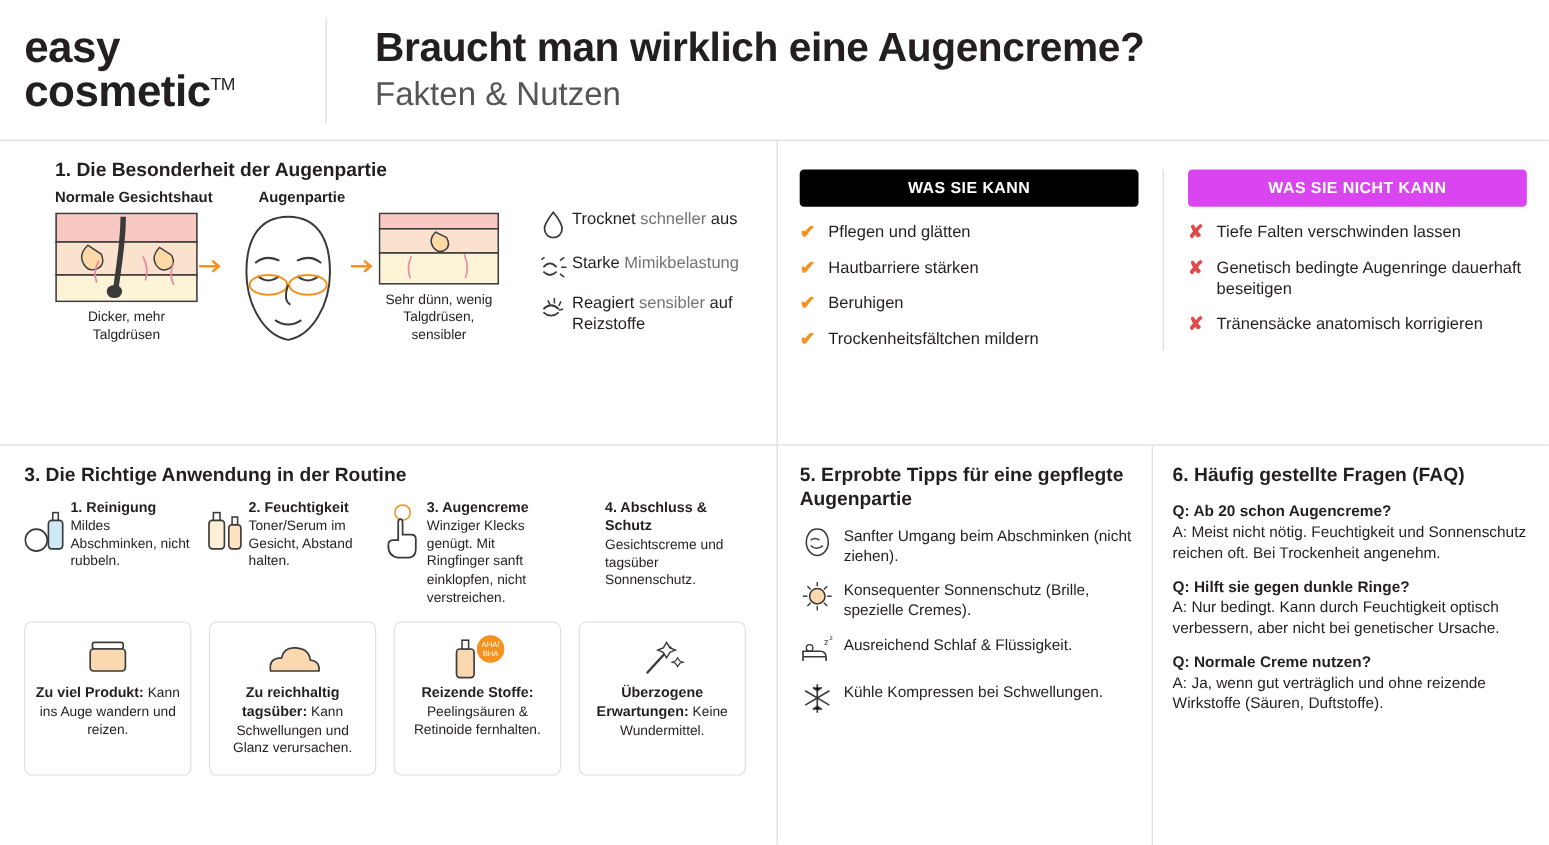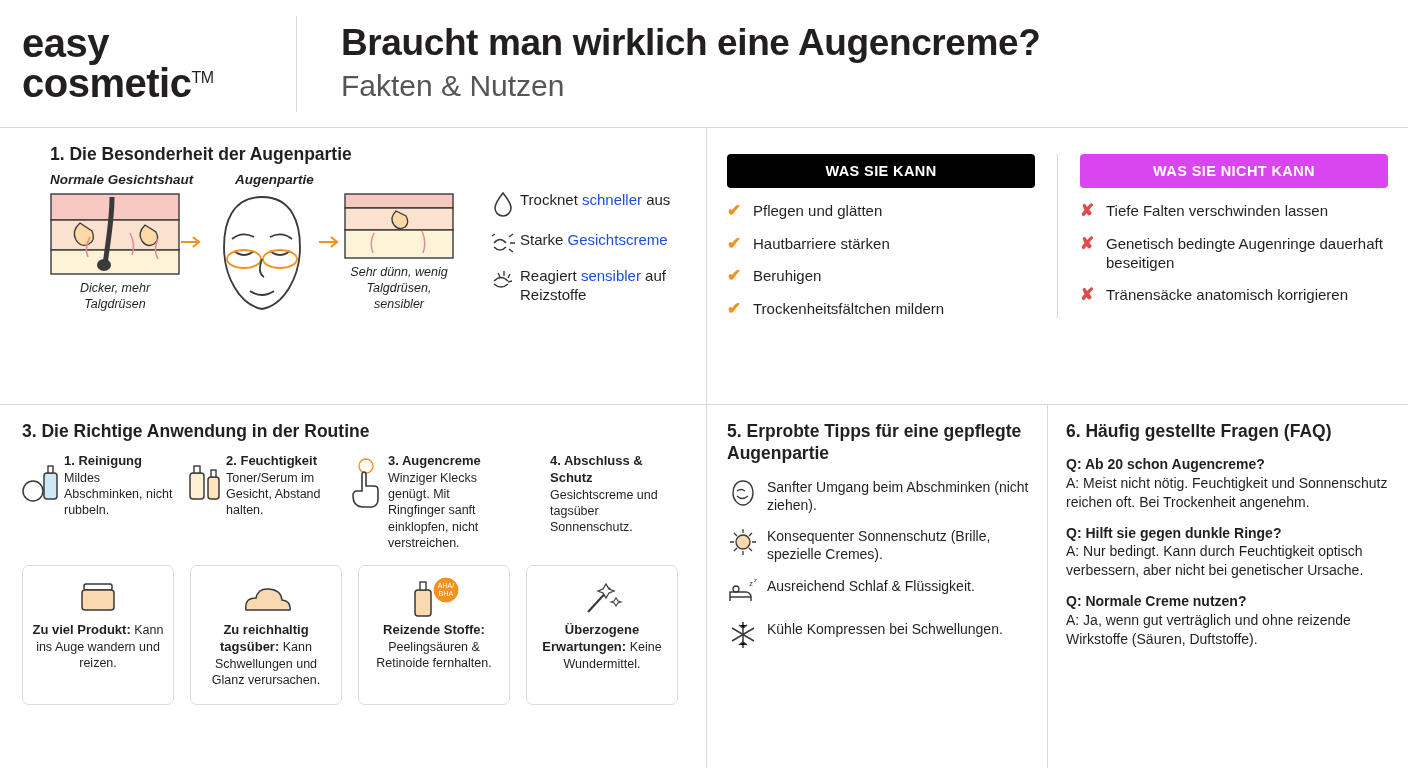--- a/index.html
+++ b/index.html
@@ -29,32 +29,32 @@
   .row2 { height:363px; }
   .cell { position:relative; }
   .vsep { width:1px; background:#d9d9d9; }
   .hsep { height:1px; background:#d9d9d9; width:100%; }
 
   .sec-title { font-size:17.5px; font-weight:bold; margin:0 0 6px 0; line-height:1.25; }
 
   
   .s1 { width:706px; padding:16px 18px 10px 22px;margin-left:28px; }
   .s1-body { display:flex; margin-top:6px; }
-  .skin-col { width:430px; position:relative;font-style:italic; }
+  .skin-col { width:430px; position:relative; }
   .lbl-top { font-size:13.5px; font-weight:bold; }
   .lbl-row { display:flex; }
   .lbl-row .l1 { width:185px; }
   .lbl-row .l2 { width:120px; text-align:left; }
   .art-row { display:flex; align-items:center; margin-top:6px; }
   .cap { font-size:12.5px; text-align:center; line-height:1.25; margin-top:6px; }
   .bullets { flex:1; padding-left:6px; padding-top:18px; }
   .bullet { display:flex; align-items:flex-start; margin-bottom:13px; }
   .bullet .bi { width:34px; flex:none; display:flex; justify-content:center; padding-top:1px; }
   .bullet .bt { font-size:15px; line-height:1.3; }
-  .or { color:#1d4ed8; }
+  .or { color:#737373; }
 
   
   .s2 { width:701px; padding:16px 20px 10px 20px; }
   .s2-cols { display:flex; margin-top:10px; }
   .s2-col { width:318px; }
   .s2-mid { width:1px; background:#d9d9d9; margin:0 22px; }
   .pill { height:34px; border-radius:4px; color:#fff; font-size:14.5px; font-weight:bold;
           display:flex; align-items:center; justify-content:center; letter-spacing:0.4px; }
   .pill.can { background:#000000; }
   .pill.cant { background:#d946ef; }
@@ -193,21 +193,21 @@
           </div>
           <div class="bullet">
             <div class="bi">
               <svg width="26" height="22" viewBox="0 0 26 22">
                 <path d="M4 12 q6 -7 12 0" stroke="#3a3a3a" stroke-width="1.6" fill="none"></path>
                 <path d="M4 16 q6 6 12 0" stroke="#3a3a3a" stroke-width="1.6" fill="none"></path>
                 <path d="M19 6 l4 -3 M20 12 h5 M19 18 l4 3" stroke="#3a3a3a" stroke-width="1.4"></path>
                 <path d="M2 5 l3 -2 M1 12 h-0" stroke="#3a3a3a" stroke-width="1.4"></path>
               </svg>
             </div>
-            <div class="bt"><span>Starke </span><span class="or">Gesichtscreme</span><span></span></div>
+            <div class="bt"><span>Starke </span><span class="or">Mimikbelastung</span><span></span></div>
           </div>
           <div class="bullet">
             <div class="bi">
               <svg width="26" height="24" viewBox="0 0 26 24">
                 <path d="M4 14 q7 -7 14 0" stroke="#3a3a3a" stroke-width="1.6" fill="none"></path>
                 <path d="M4 17 q7 6 14 0" stroke="#3a3a3a" stroke-width="1.6" fill="none"></path>
                 <path d="M8 6 l2 4 M14 4 l0 5 M20 7 l-2 4 M22 14 l-4 1" stroke="#3a3a3a" stroke-width="1.4"></path>
               </svg>
             </div>
             <div class="bt"><span>Reagiert </span><span class="or">sensibler</span><span> auf Reizstoffe</span></div>

